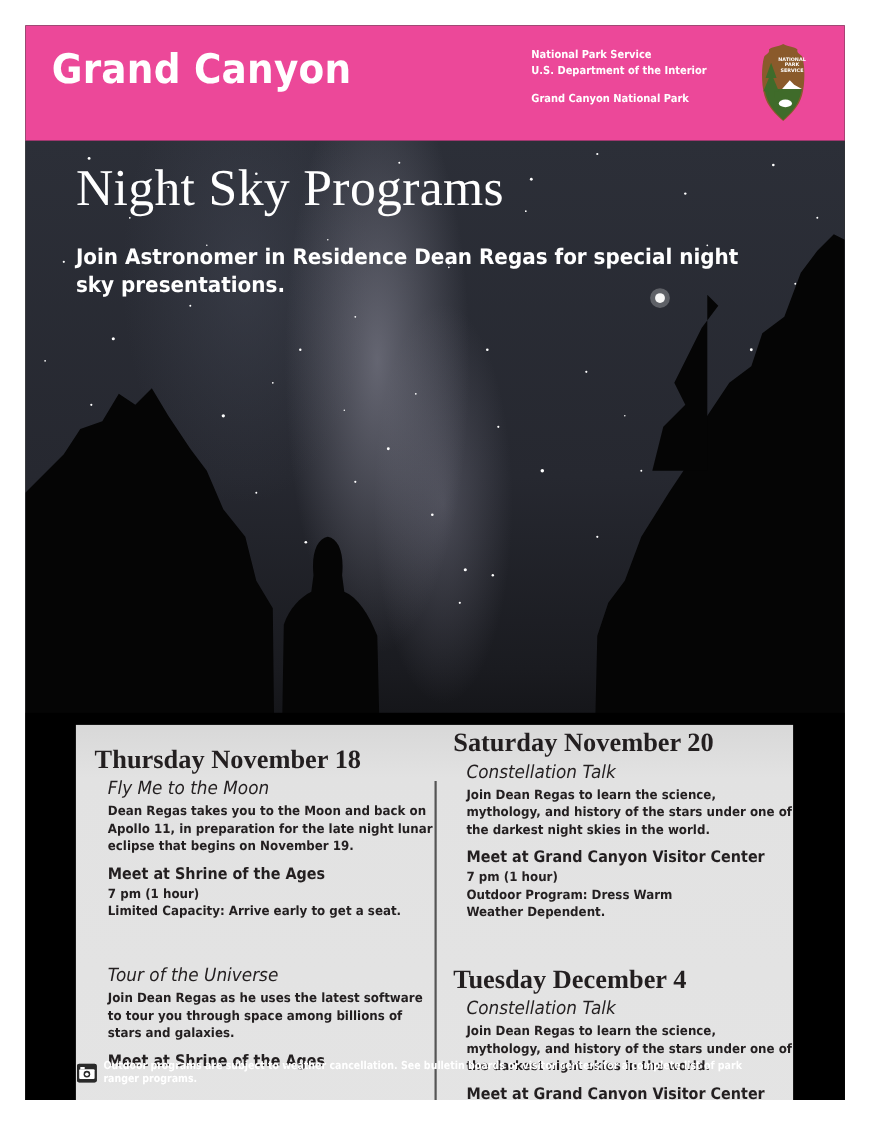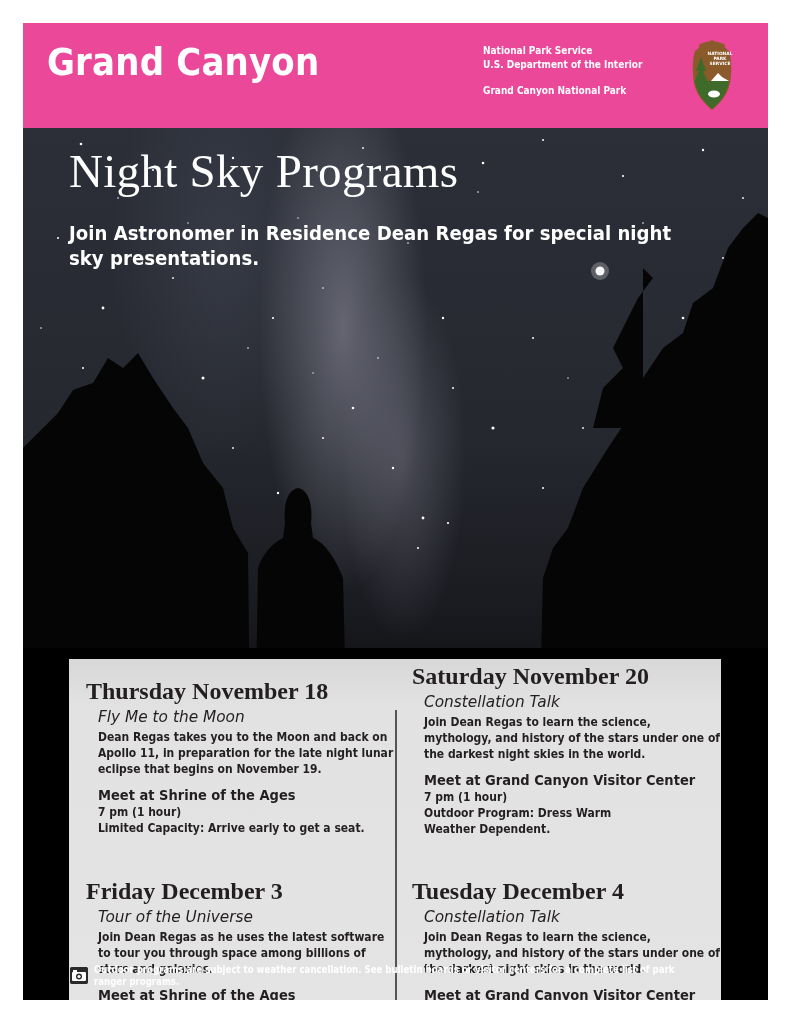--- a/index.html
+++ b/index.html
@@ -216,21 +216,20 @@
         <div class="ev-date">Saturday November 20</div>
         <div class="ev-name">Constellation Talk</div>
         <div class="ev-desc">Join Dean Regas to learn the science, mythology, and history of the stars under one of the darkest night skies in the world.</div>
         <div class="ev-loc">Meet at Grand Canyon Visitor Center</div>
         <div class="ev-line">7 pm (1 hour)</div>
         <div class="ev-line">Outdoor Program: Dress Warm</div>
         <div class="ev-line">Weather Dependent.</div>
       </div>
 
       <div class="event e2">
-        <div class="ev-date">Friday December 3</div>
         <div class="ev-name">Tour of the Universe</div>
         <div class="ev-desc">Join Dean Regas as he uses the latest software to tour you through space among billions of stars and galaxies.</div>
         <div class="ev-loc">Meet at Shrine of the Ages</div>
 
       </div>
 
       <div class="event e3">
         <div class="ev-date">Tuesday December 4</div>
         <div class="ev-name">Constellation Talk</div>
         <div class="ev-desc">Join Dean Regas to learn the science, mythology, and history of the stars under one of the darkest night skies in the world.</div>

